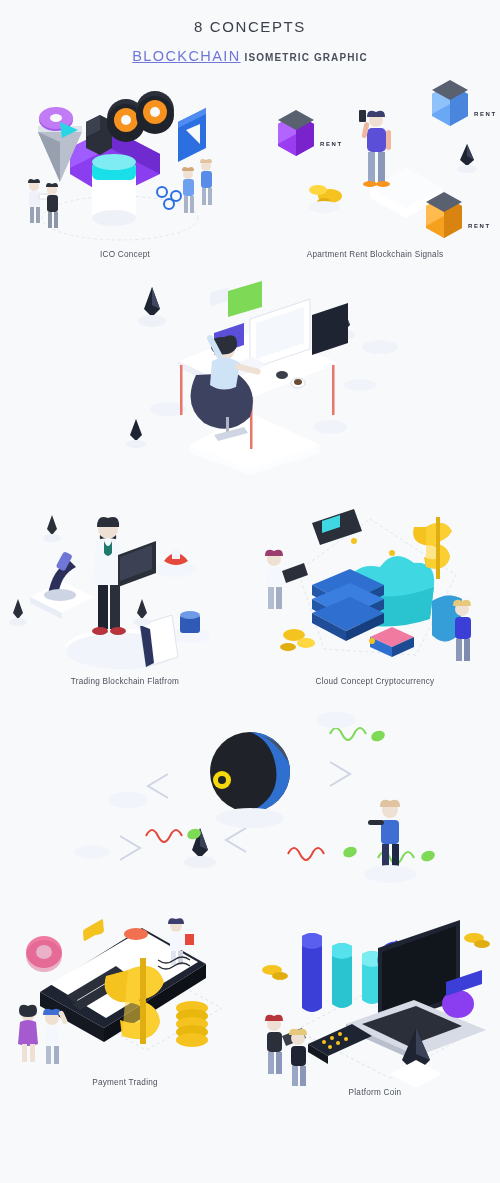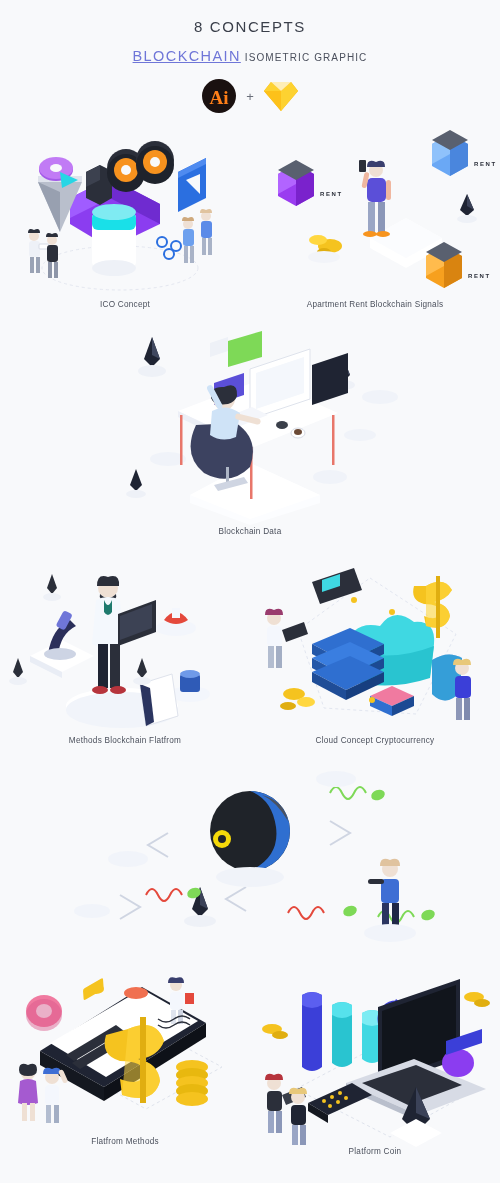--- a/index.html
+++ b/index.html
@@ -15,21 +15,21 @@
   .header { padding-top: 18px; text-align: center; }
   .title-main {
     font-size: 15px; letter-spacing: 1.6px; color: #3a3f4a;
     font-weight: 400;
   }
   .title-sub { margin-top: 13px; font-size: 0; }
   .title-brand {
     font-size: 14.5px; letter-spacing: 1.4px; color: #6f76d8; font-weight: 400; text-decoration: underline;
   }
   .title-tag {
-    font-size: 10px; letter-spacing: 1.1px; color: #4a4f5c; font-weight: 400;
+    font-size: 10px; letter-spacing: 1.1px; color: #4a4f5c; font-weight: 700;
     margin-left: 4px;
   }
 
   
   .logos {
     margin-top: 14px; display: flex; align-items: center;
     justify-content: center; gap: 9px;
   }
   .logo-plus { font-size: 13px; color: #6a6f7a; }
 
@@ -48,35 +48,20 @@
 <body>
 
 <div class="page">
 
   <div class="header">
     <div class="title-main">8 CONCEPTS</div>
     <div class="title-sub">
       <span class="title-brand">BLOCKCHAIN</span><span class="title-tag">ISOMETRIC GRAPHIC</span>
     </div>
 
-    <div class="logos">
-
-      <svg width="36" height="36" viewBox="0 0 36 36">
-        <circle cx="18" cy="18" r="17" fill="#1a1110"></circle>
-        <text x="18" y="25.5" text-anchor="middle" font-family="'Liberation Serif', serif" font-size="19" font-weight="bold" fill="#ff7f18">Ai</text>
-      </svg>
-      <span class="logo-plus">+</span>
-
-      <svg width="36" height="34" viewBox="0 0 36 34">
-        <polygon points="8,3 28,3 35,12 18,32 1,12" fill="#fdb300"></polygon>
-        <polygon points="8,3 18,12 28,3 35,12 18,32 1,12" fill="#fdd231"></polygon>
-        <polygon points="8,3 28,3 18,12" fill="#feeeb7"></polygon>
-        <polygon points="1,12 18,12 18,32" fill="#fdad00" opacity=".45"></polygon>
-      </svg>
-    </div>
   </div>
 
   <div class="concepts">
 
     <div class="row">
 
       <div class="cell">
         <svg class="art" viewBox="0 0 250 180">
           <ellipse cx="120" cy="148" rx="78" ry="22" fill="none" stroke="#e4e7f0" stroke-width="1" stroke-dasharray="3 3"></ellipse>
 
@@ -295,21 +280,20 @@
             <polygon points="214,158 244,150 248,156 218,164" fill="#cfd5e2"></polygon>
           </g>
           <g>
             <circle cx="224" cy="72" r="11" fill="#efe0d4"></circle>
             <path d="M224 60 q14 -6 13 9 q-2 6 -9 8 q-14 2 -17 -6 q-1 -12 13 -11" fill="#2b2f3a"></path>
             <path d="M212 84 q14 -8 28 2 l-4 24 q-14 6 -26 -2 z" fill="#cfe3f7"></path>
             <rect x="236" y="86" width="26" height="6" rx="3" fill="#efe0d4" transform="rotate(14 236 86)"></rect>
             <rect x="206" y="60" width="6" height="26" rx="3" fill="#cfe3f7" transform="rotate(-28 206 60)"></rect>
           </g>
         </svg>
-        <div class="cap">Blockchain Data</div>
       </div>
     </div>
 
     <div class="row" style="margin-top:20px;">
 
       <div class="cell">
         <svg class="art" viewBox="0 0 250 180">
           <ellipse cx="122" cy="150" rx="56" ry="18" fill="#ffffff"></ellipse>
           <ellipse cx="122" cy="154" rx="56" ry="18" fill="#f1f4fa"></ellipse>
 
@@ -358,21 +342,21 @@
             <path d="M96 44 q12 -6 24 0 l4 44 q-16 8 -32 0 z" fill="#f4f8fd"></path>
             <path d="M104 44 q4 10 8 0 l0 12 q-4 6 -8 0 z" fill="#1f7a6e"></path>
             <rect x="98" y="88" width="10" height="44" fill="#1f2433"></rect>
             <rect x="110" y="88" width="10" height="44" fill="#2b2f3a"></rect>
             <ellipse cx="100" cy="134" rx="8" ry="4" fill="#b6343c"></ellipse>
             <ellipse cx="118" cy="134" rx="8" ry="4" fill="#b6343c"></ellipse>
             <polygon points="118,58 156,44 156,76 118,90" fill="#2b2f3a"></polygon>
             <polygon points="120,60 152,48 152,72 120,84" fill="#3c4254"></polygon>
           </g>
         </svg>
-        <div class="cap cap-left">Methods Blockchain Flatfrom</div>
+        <div class="cap cap-left">Trading Blockchain Flatfrom</div>
       </div>
 
       <div class="cell">
         <svg class="art" viewBox="0 0 250 180">
           <polygon points="120,22 206,78 166,158 74,152 48,74" fill="none" stroke="#e2e6f0" stroke-width="1" stroke-dasharray="3 3"></polygon>
 
           <g>
             <path d="M96 92 q6 -28 34 -22 q14 -20 34 -4 q22 -2 20 22 l-4 32 q-42 14 -84 2 z" fill="#3fd8e2"></path>
             <path d="M96 92 q42 16 88 -2 l-4 32 q-42 14 -84 2 z" fill="#29c4d0"></path>
           </g>
@@ -558,21 +542,21 @@
           </g>
           <g>
             <circle cx="52" cy="110" r="7" fill="#efe0d4"></circle>
             <path d="M52 102 q9 -4 9 5 l-18 0 q0 -9 9 -5" fill="#3e6ed4"></path>
             <rect x="45" y="118" width="14" height="20" rx="4" fill="#f4f7fd"></rect>
             <rect x="46" y="138" width="5" height="18" fill="#b3bdd0"></rect>
             <rect x="54" y="138" width="5" height="18" fill="#a3aec4"></rect>
             <rect x="58" y="104" width="5" height="14" rx="2.5" fill="#efe0d4" transform="rotate(-24 58 104)"></rect>
           </g>
         </svg>
-        <div class="cap cap-left">Flatfrom Methods</div>
+        <div class="cap cap-left">Payment Trading</div>
       </div>
 
       <div class="cell">
         <svg class="art" viewBox="0 0 250 180">
           <polygon points="46,122 122,82 216,128 140,170" fill="none" stroke="#dfe3ec" stroke-width="1" stroke-dasharray="3 3"></polygon>
 
           <g>
             <path d="M52 28 q10 -6 20 0 l0 72 q-10 8 -20 0 z" fill="#3b3fd8"></path>
             <path d="M52 28 q10 -6 20 0 l0 10 q-10 6 -20 0 z" fill="#5b5ff0"></path>
             <path d="M82 38 q10 -6 20 0 l0 58 q-10 8 -20 0 z" fill="#29c4d0"></path>

